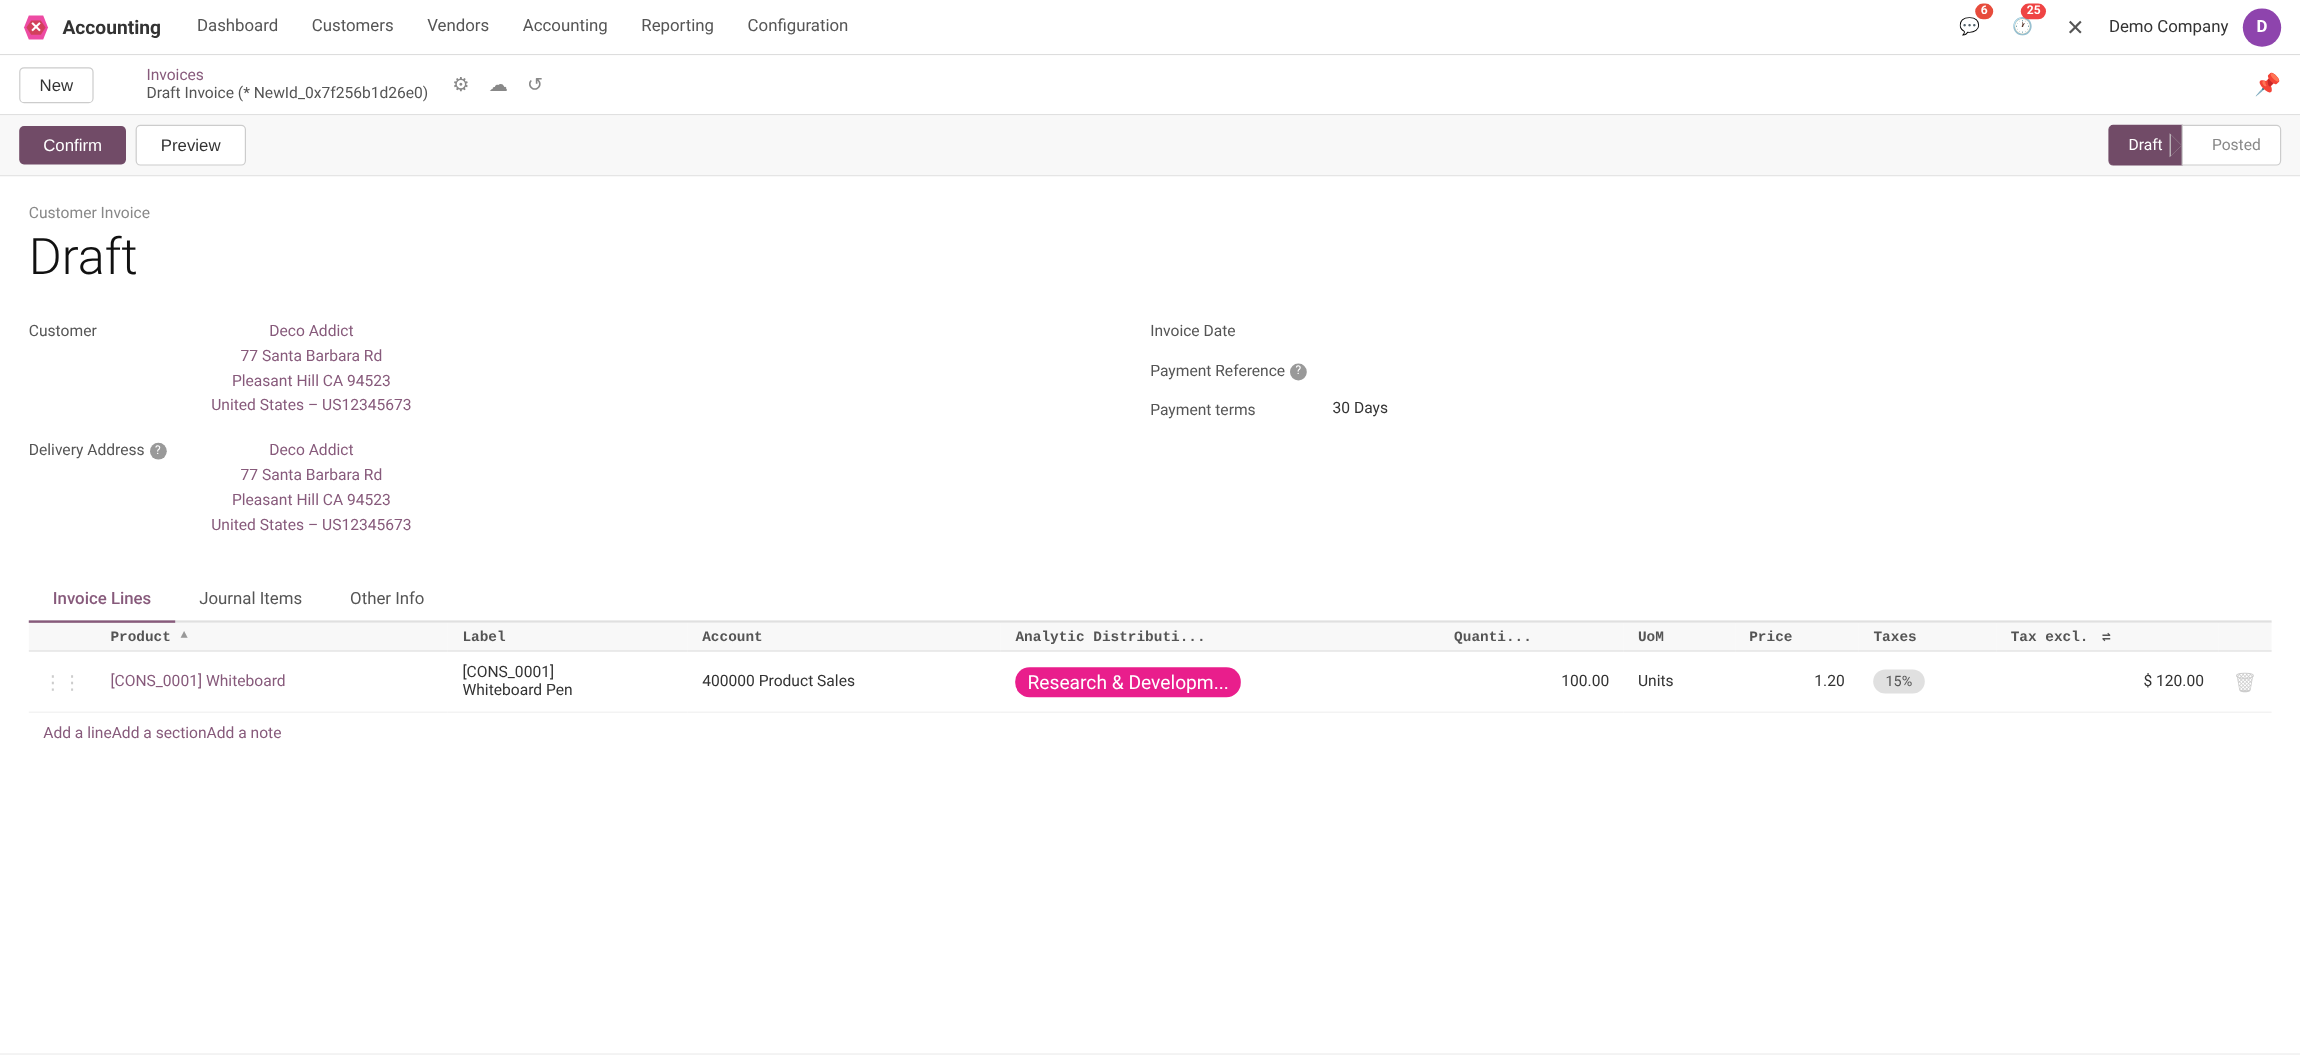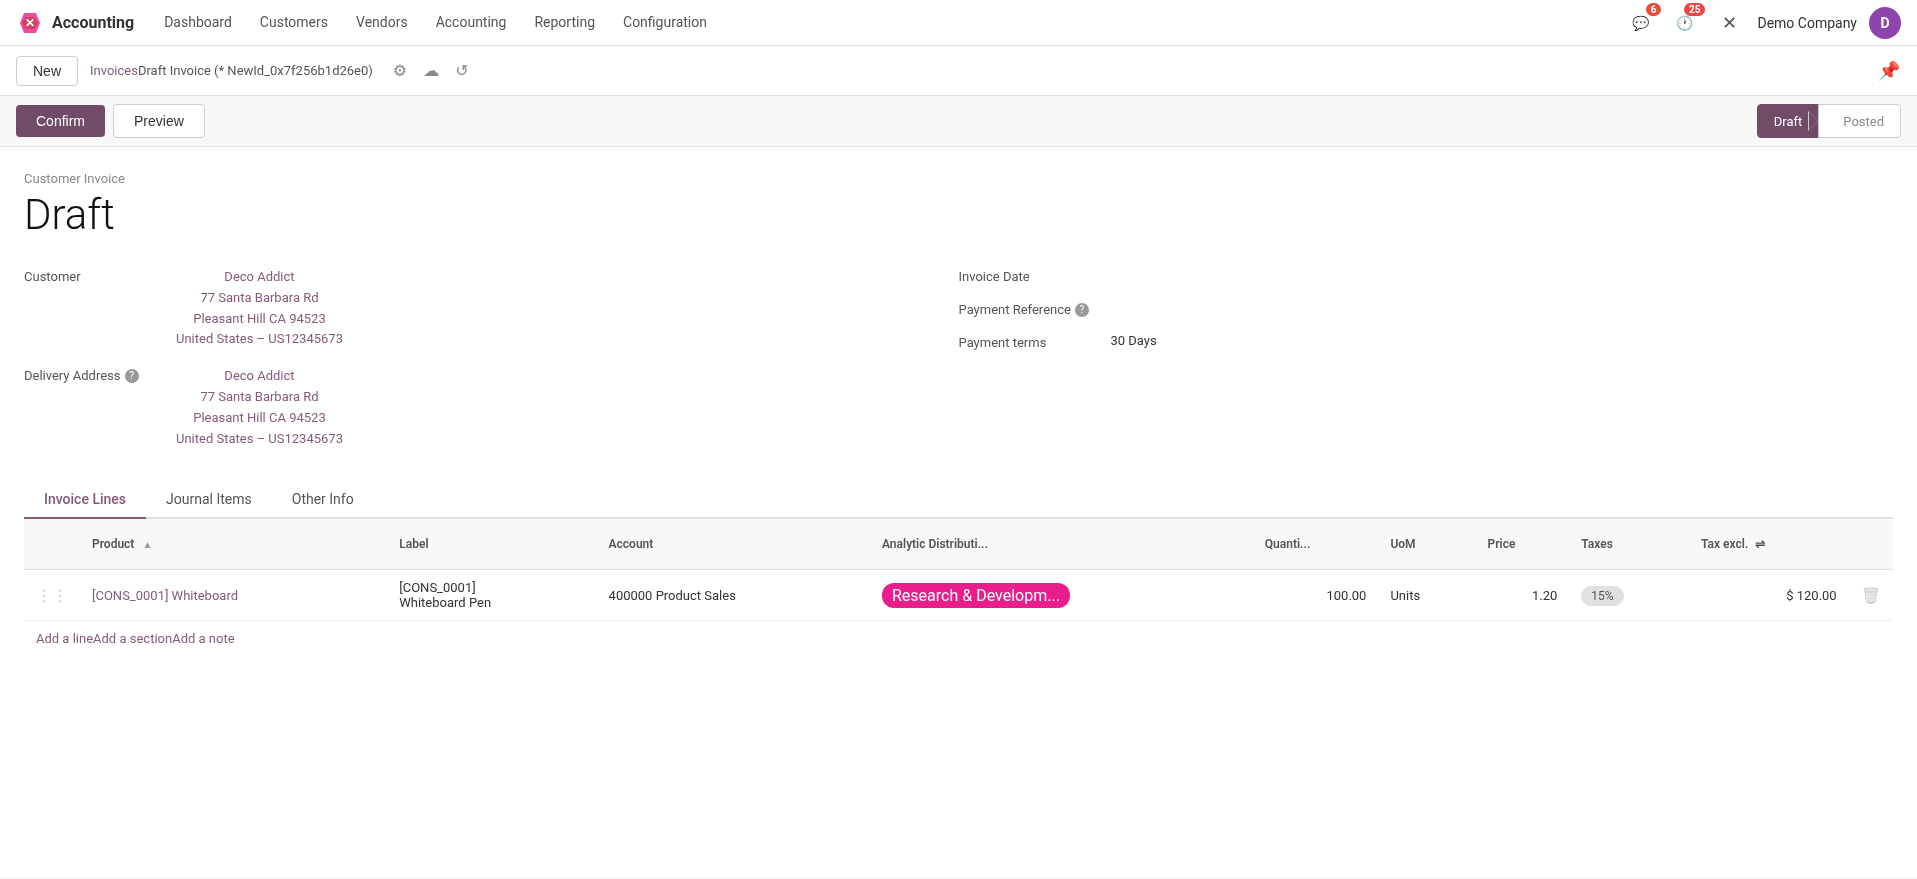--- a/index.html
+++ b/index.html
@@ -105,21 +105,22 @@
       background: #fff;
       border: 1px solid #ccc;
       border-radius: 4px;
       padding: 6px 16px;
       font-size: 14px;
       cursor: pointer;
       color: #333;
     }
     .breadcrumb-info {
       display: flex;
-      flex-direction: row;
+      flex-direction: column;
+      margin-left: 32px;
     }
     .breadcrumb-link {
       color: #875a7b;
       font-size: 13px;
       cursor: pointer;
       text-decoration: none;
     }
     .breadcrumb-current {
       font-size: 13px;
       color: #555;
@@ -315,26 +316,27 @@
     }
 
     
     .invoice-table {
       width: 100%;
       border-collapse: collapse;
       margin-top: 0;
     }
     .invoice-table th {
       background: #f8f8f8;
-      padding: 18px 12px;
+      padding: 4px 12px;
       font-size: 12px;
       color: #555;
       text-align: left;
       border-bottom: 1px solid #e0e0e0;
       font-weight: 600;
+      font-family: Liberation Mono, monospace;
     }
     .invoice-table td {
       padding: 10px 12px;
       border-bottom: 1px solid #f0f0f0;
       font-size: 13px;
       vertical-align: middle;
     }
     .drag-handle {
       color: #ccc;
       cursor: grab;

